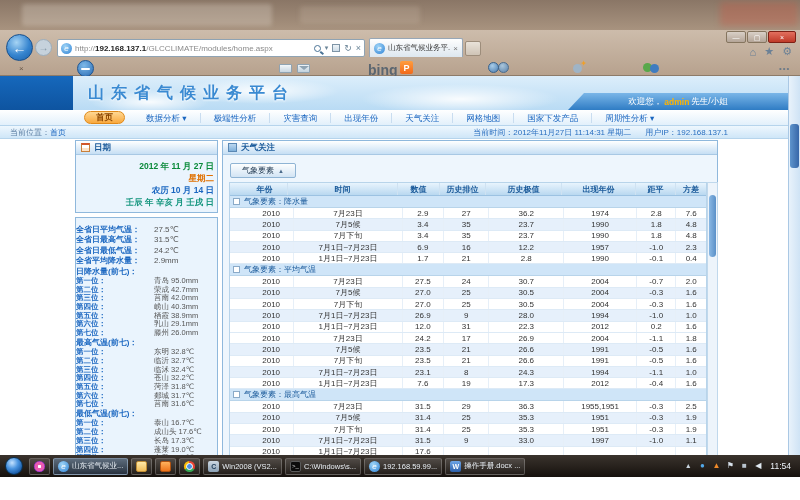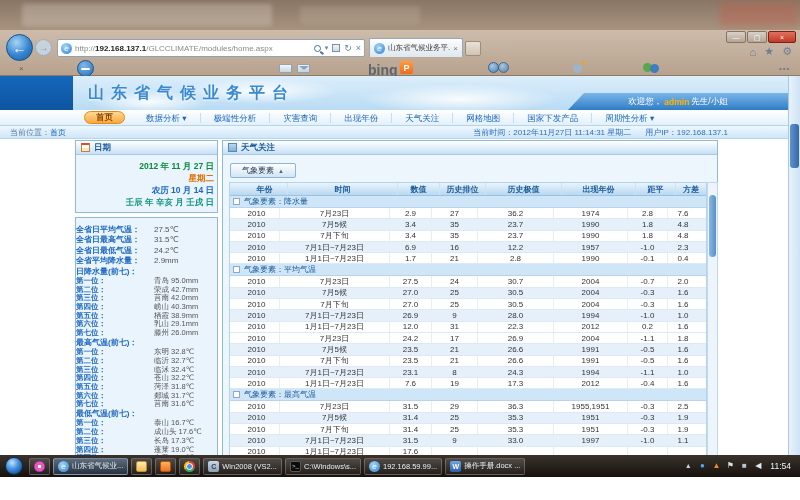--- a/index.html
+++ b/index.html
@@ -95,21 +95,21 @@
   .main-body{position:relative;height:346px}
   .filter-btn{position:absolute;left:7px;top:8px;width:66px;height:15px;background:linear-gradient(#fdfefe,#d2e4f4);border:1px solid #8fb4d4;border-radius:2px;display:flex;align-items:center;justify-content:center;gap:4px;font-size:8px;color:#223a52;cursor:pointer}
   .fb-arrow{font-size:6px;color:#4a6a8a}
   .table{position:absolute;left:6px;top:27px;width:478px;background:#fff;border:1px solid #b8d4ea;border-bottom:none}
   .thead{display:flex;height:13px;background:linear-gradient(#e8f4fd,#b9d8f0);border-bottom:1px solid #9cc2e2;padding-left:12px;font-size:8px;color:#1a5a9a;font-weight:bold}
   .thcells{display:contents}
   .th{display:flex;align-items:center;justify-content:center;border-right:1px solid #cfe2f2;overflow:hidden}
   .tgroup{width:100%}
   .tg-head{display:flex;align-items:center;height:12px;background:#cfe5f8;border-bottom:1px solid #b8d4ea;padding-left:3px;gap:4px;font-size:8px;color:#1a5a9a}
   .cb{width:7px;height:7px;background:#fff;border:1px solid #8aaac8;flex:none}
-  .tr{display:flex;height:11.3px;padding-left:4px;border-bottom:1px solid #ddeaf6;font-size:8px;color:#333}
+  .tr{display:flex;height:11.3px;padding-left:19px;border-bottom:1px solid #ddeaf6;font-size:8px;color:#333}
   .tg-rows .tr:nth-of-type(even){background:#e6f0fb}
   .td{display:flex;align-items:center;justify-content:center;border-right:1px solid #e6eff8;overflow:hidden;white-space:nowrap}
   .th:nth-of-type(1),.td:nth-of-type(1){width:46px}
   .th:nth-of-type(2),.td:nth-of-type(2){width:110px}
   .th:nth-of-type(3),.td:nth-of-type(3){width:42px}
   .th:nth-of-type(4),.td:nth-of-type(4){width:46px}
   .th:nth-of-type(5),.td:nth-of-type(5){width:76px}
   .th:nth-of-type(6),.td:nth-of-type(6){width:74px}
   .th:nth-of-type(7),.td:nth-of-type(7){width:40px}
   .th:nth-of-type(8),.td:nth-of-type(8){width:30px;border-right:none}

